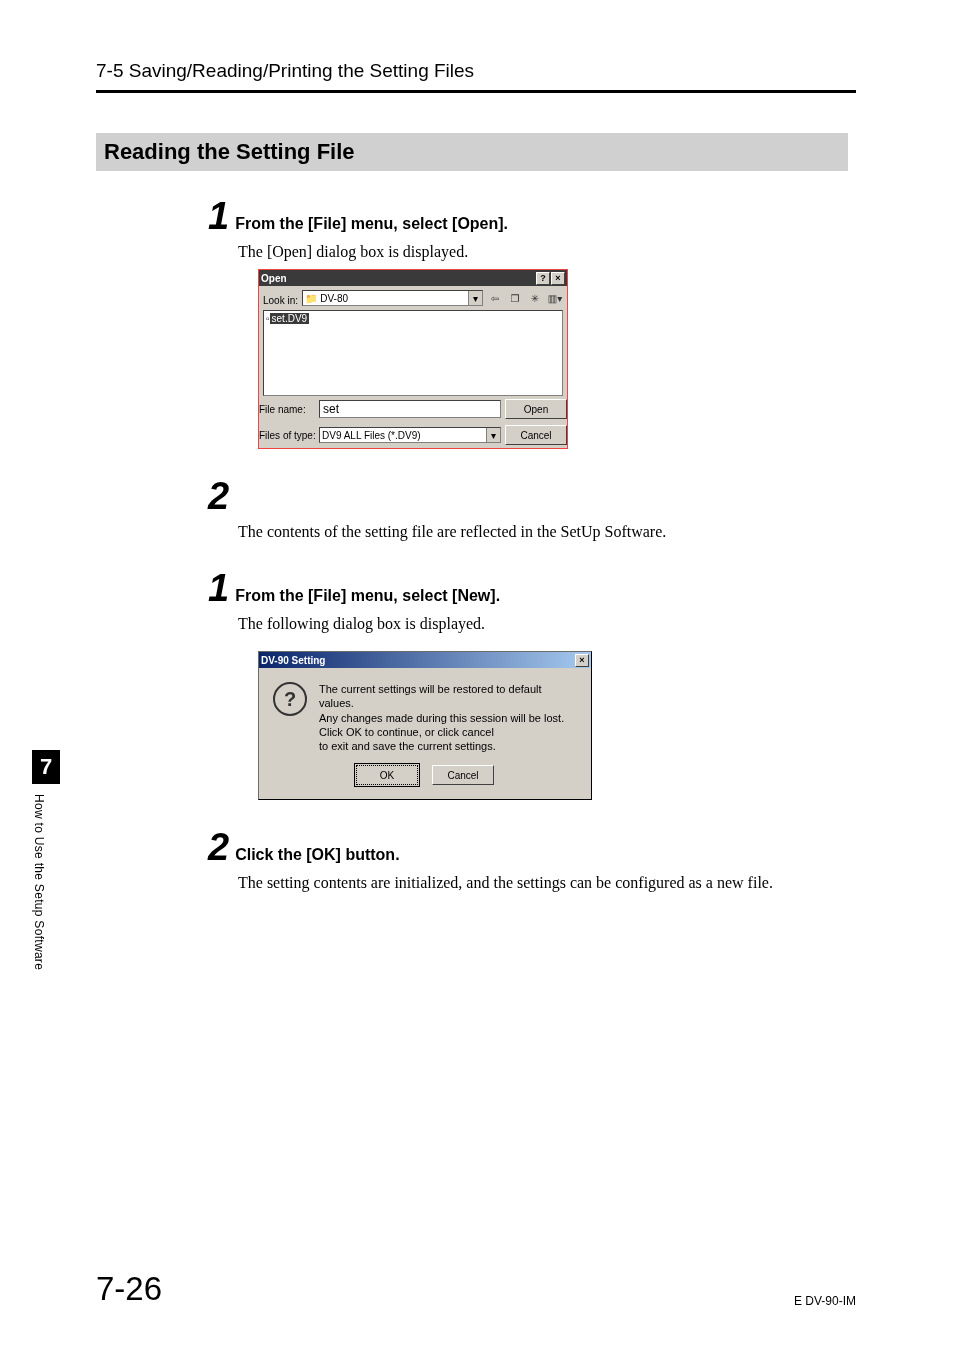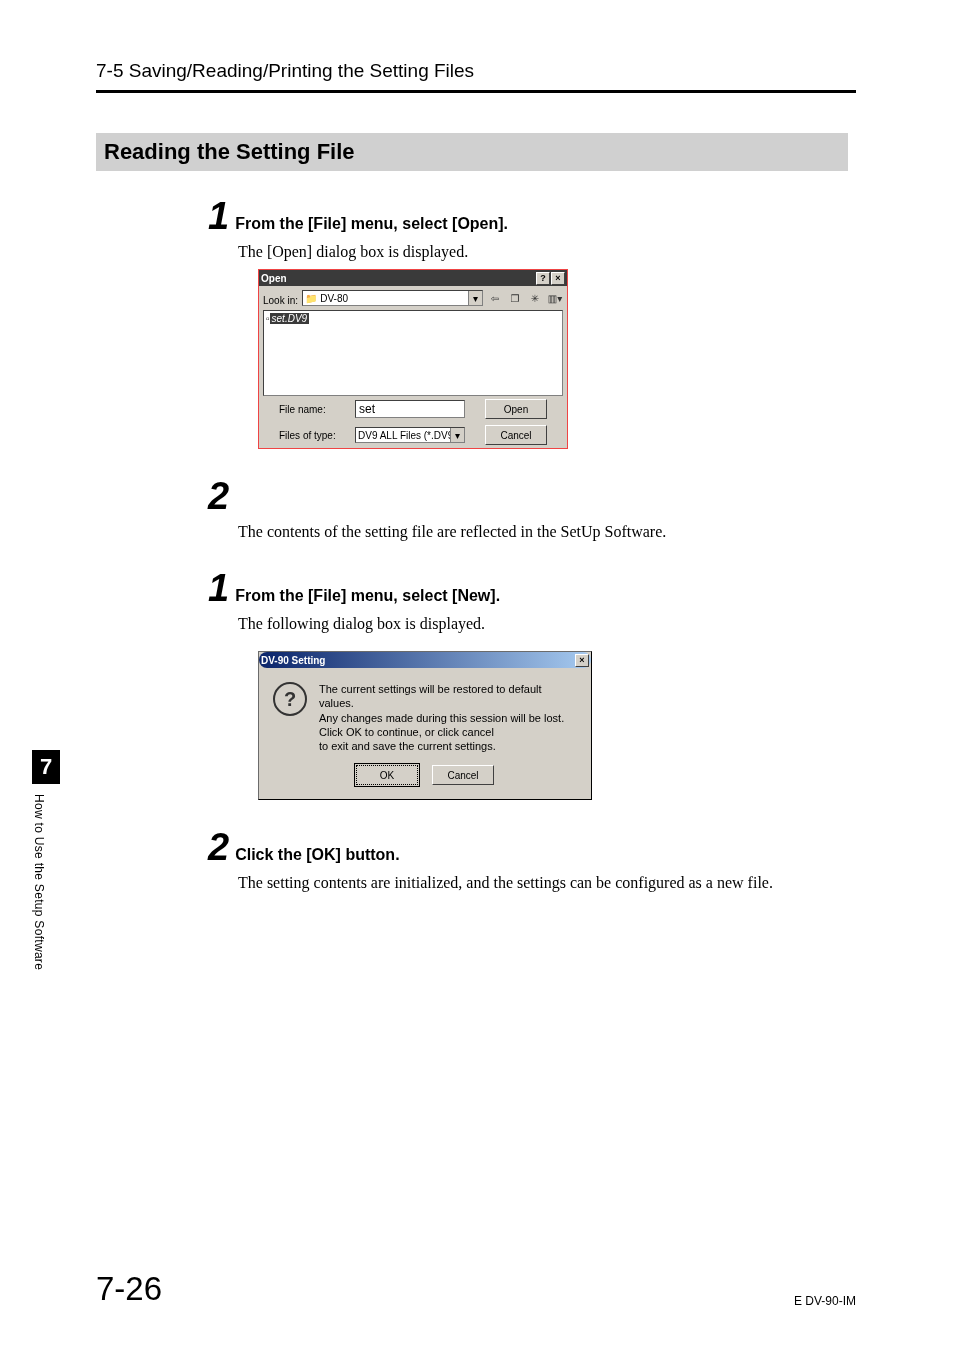--- a/index.html
+++ b/index.html
@@ -129,31 +129,30 @@
     display:flex;align-items:center;justify-content:center;
     font-size:10px;color:#333;
   }
   .file-area{
     background:#fff;
     border:1px solid #808080;
     border-top-color:#404040;border-left-color:#404040;
     margin:0 4px;
     height:80px;
     padding:2px;
-    font-style:italic;
   }
   .file-sel{
     display:inline-block;
     background:#3a3a3a;color:#fff;
     padding:0 2px;
     font-size:10px;
   }
   .row2{
     display:flex;align-items:center;
-    padding:3px 20px;gap:20px;
+    padding:3px 0;gap:4px;
   }
   .text-in{
     flex:1;height:16px;background:#fff;
     border:1px solid #808080;
     border-top-color:#404040;border-left-color:#404040;
     padding:0 3px;font-size:12px;
     display:flex;align-items:center;
   }
   .win-btn{
     width:60px;height:18px;
@@ -170,21 +169,20 @@
     margin:18px 0 10px 50px;
     font-family:Tahoma,Arial,sans-serif;
     font-size:11px;
     border:1px solid #6b6b6b;
     border-right-color:#000;border-bottom-color:#000;
     background:#d4d0c8;
   }
   .confirm-dialog .titlebar{
     background:#2a2a56;
     background:linear-gradient(to right,#0a246a,#a6caf0);
-    border-radius:8px;
   }
   .confirm-body{
     display:flex;
     gap:12px;
     padding:14px 14px 8px 14px;
   }
   .q-icon{
     width:30px;height:30px;
     border:2px solid #333;border-radius:50%;
     display:flex;align-items:center;justify-content:center;

